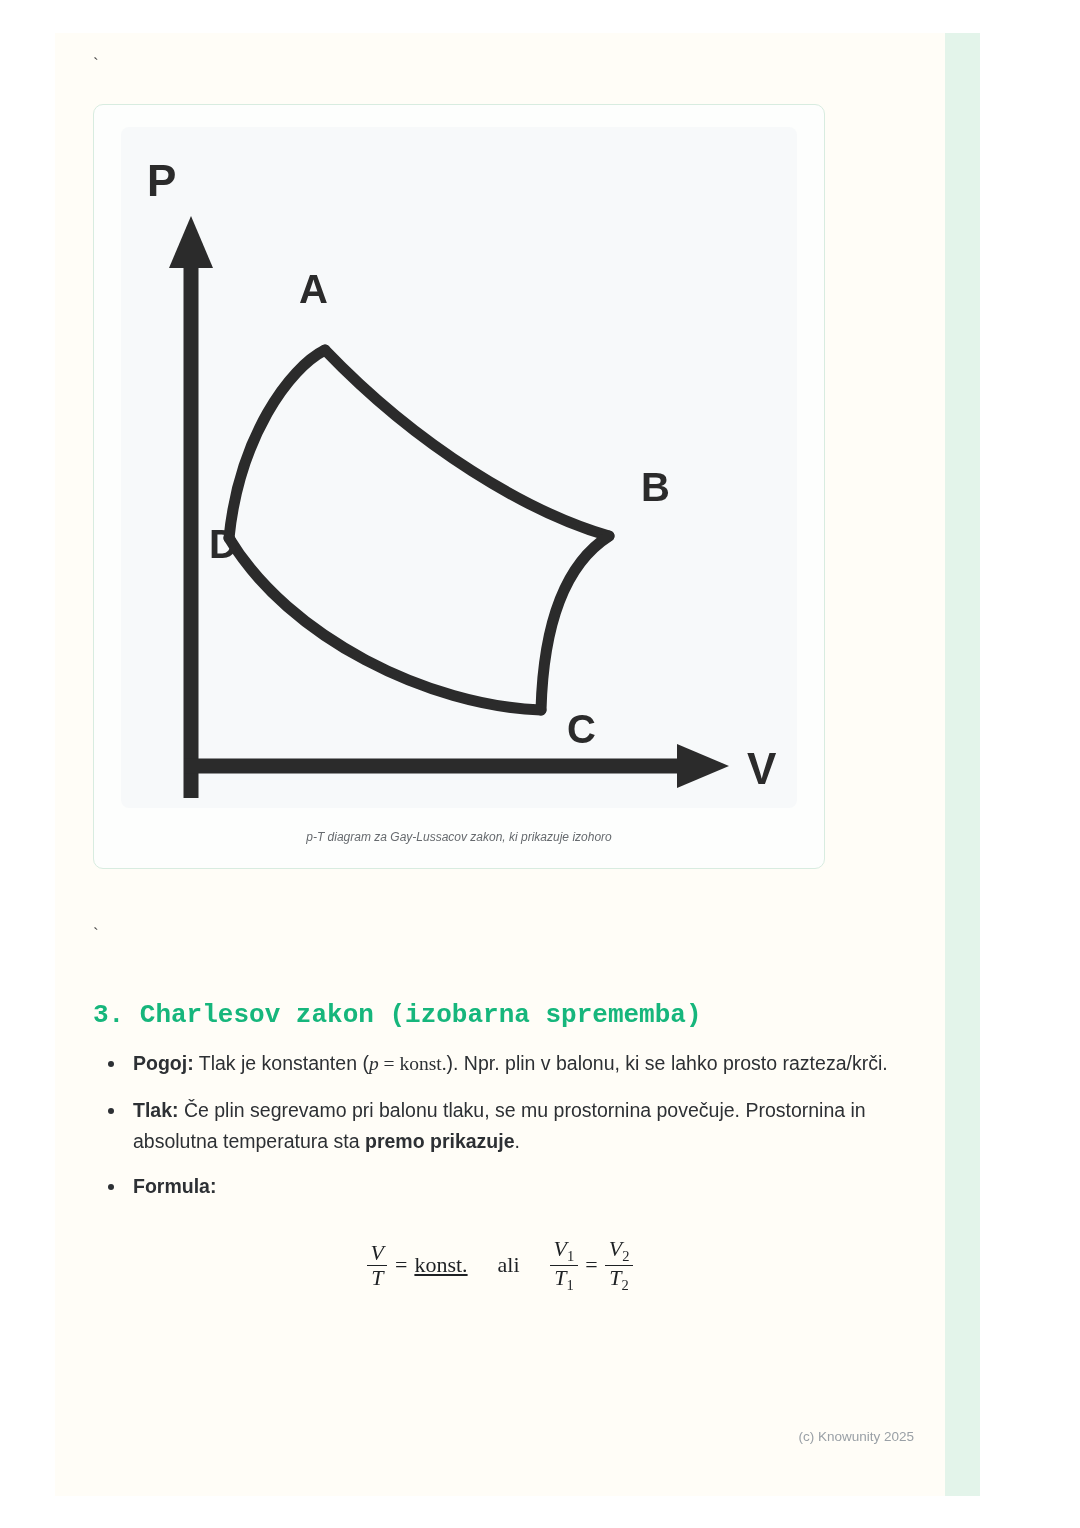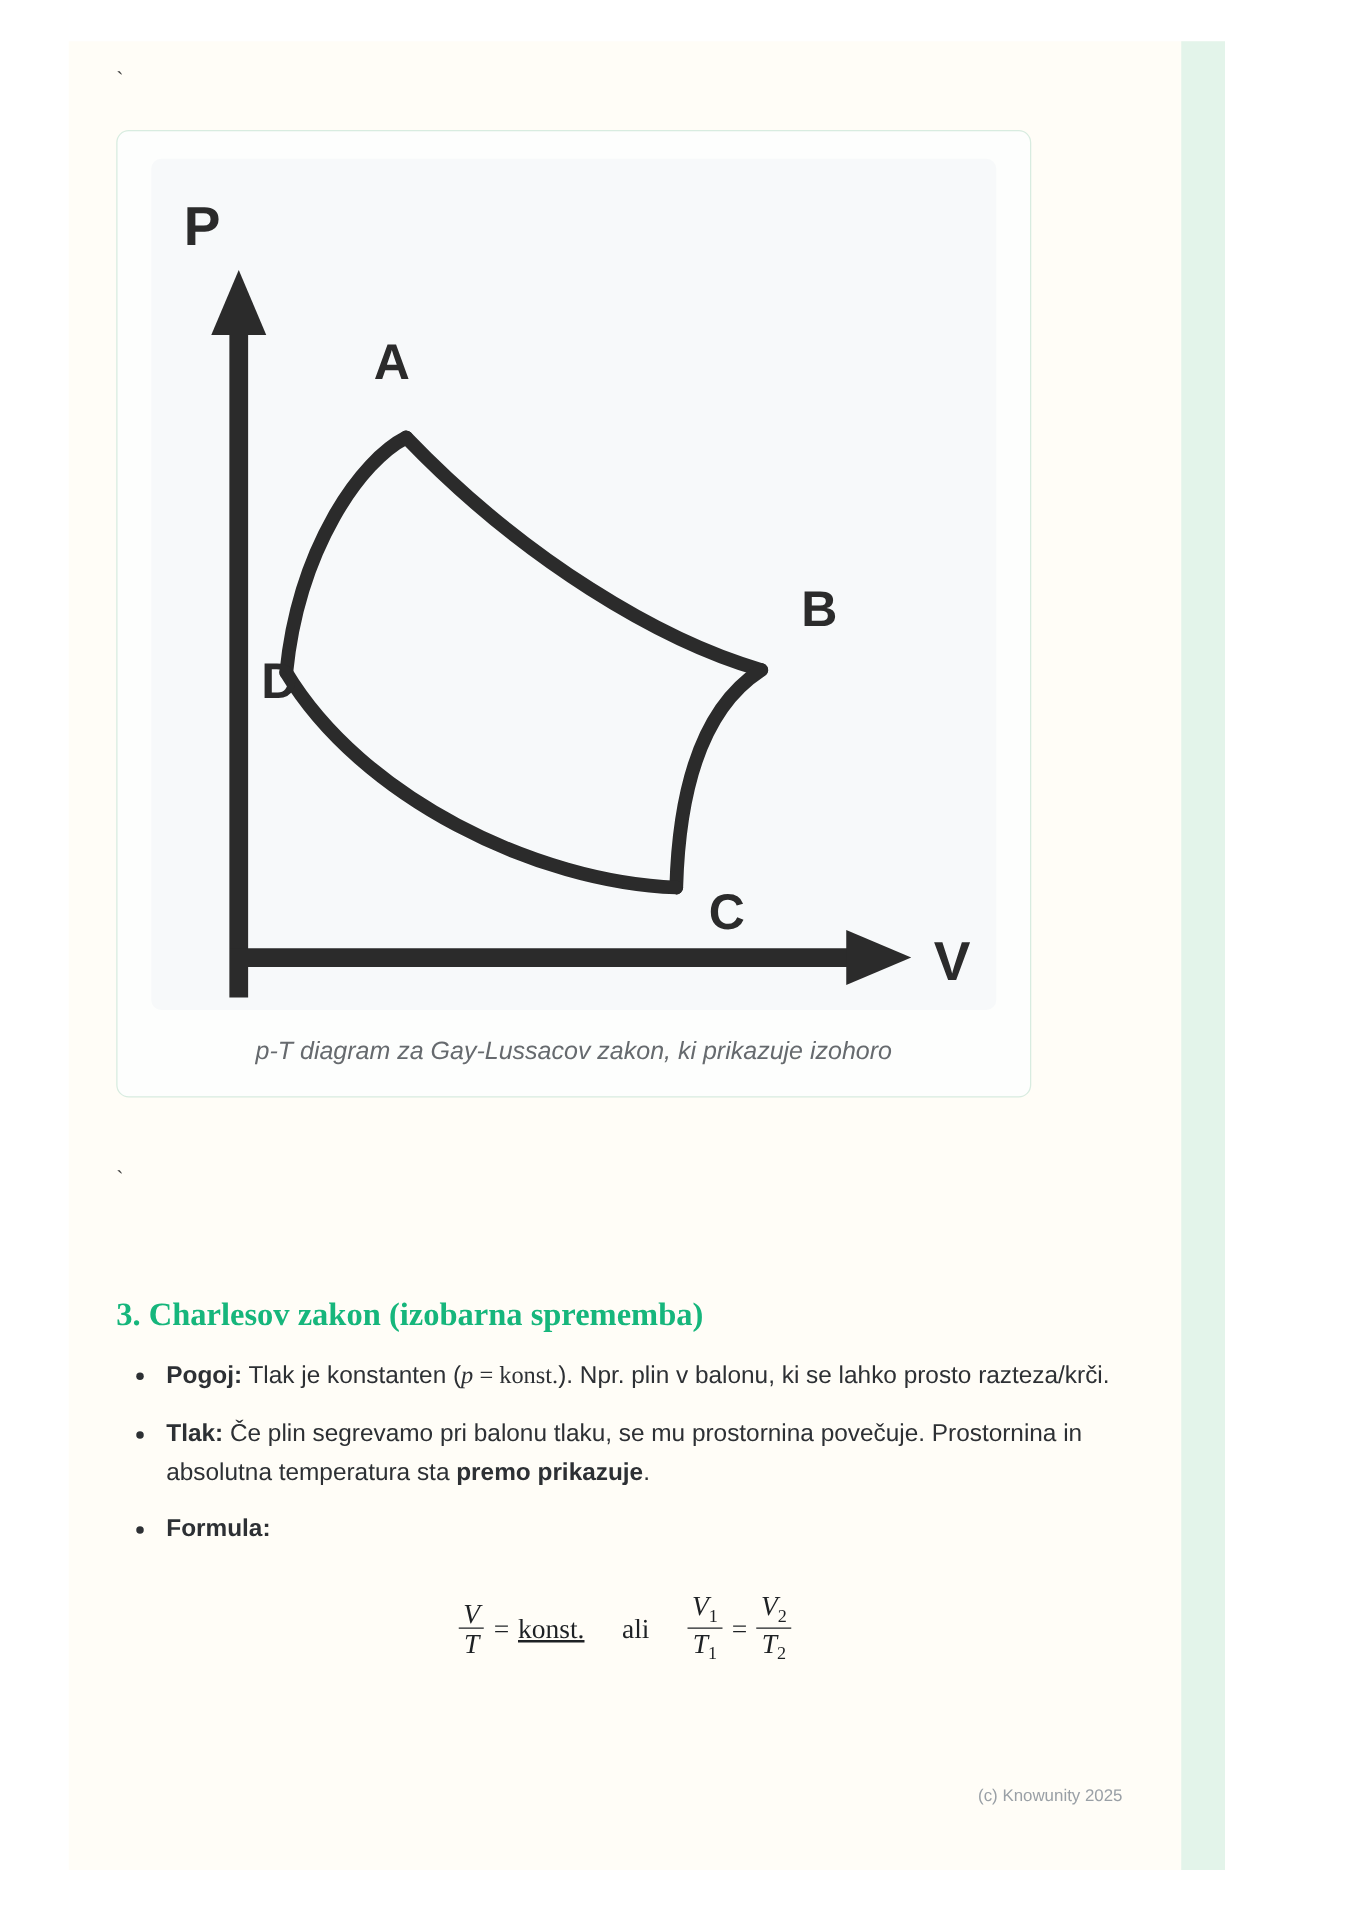--- a/index.html
+++ b/index.html
@@ -70,35 +70,35 @@
     box-sizing: border-box;
     display: flex;
     align-items: center;
     justify-content: center;
     margin: 0 auto;
   }
   .figure-caption {
     margin-top: 22px;
     text-align: center;
     font-style: italic;
-    font-size: 20px;
+    font-size: 12px;
     color: #666a6e;
     font-family: "Liberation Sans", sans-serif;
   }
 
   .spacer-tick {
     margin-top: 56px;
   }
 
   h2.section-title {
     color: #16b67c;
     font-size: 26px;
     font-weight: bold;
-    margin: 86px 0 0 0;
-    font-family: Liberation Serif, serif;
+    margin: 58px 0 0 0;
+    font-family: Liberation Mono, monospace;
   }
 
   ul.bullets {
     margin: 18px 0 0 0;
     padding-left: 34px;
     list-style: disc;
   }
   ul.bullets li {
     font-size: 19.5px;
     line-height: 1.58;
@@ -133,21 +133,21 @@
   .frac .num { padding: 0 4px; }
   .frac .den { padding: 0 4px; border-top: 1.3px solid #1e2124; }
   .frac sub, .var sub { font-size: 0.66em; }
   .eqsign { margin: 0 7px; }
   .konst { font-style: normal; text-decoration: underline; }
   .ali { font-style: normal; margin: 16px 4px; }
   .grp { display: inline-flex; align-items: center; }
 
   .footer-copy {
     position: absolute;
-    right: 82px;
+    right: 66px;
     bottom: 52px;
     font-size: 13.5px;
     color: #9aa0a6;
     font-family: "Liberation Sans", sans-serif;
   }
 </style>
 </head>
 <body>
 
 <div class="page">

